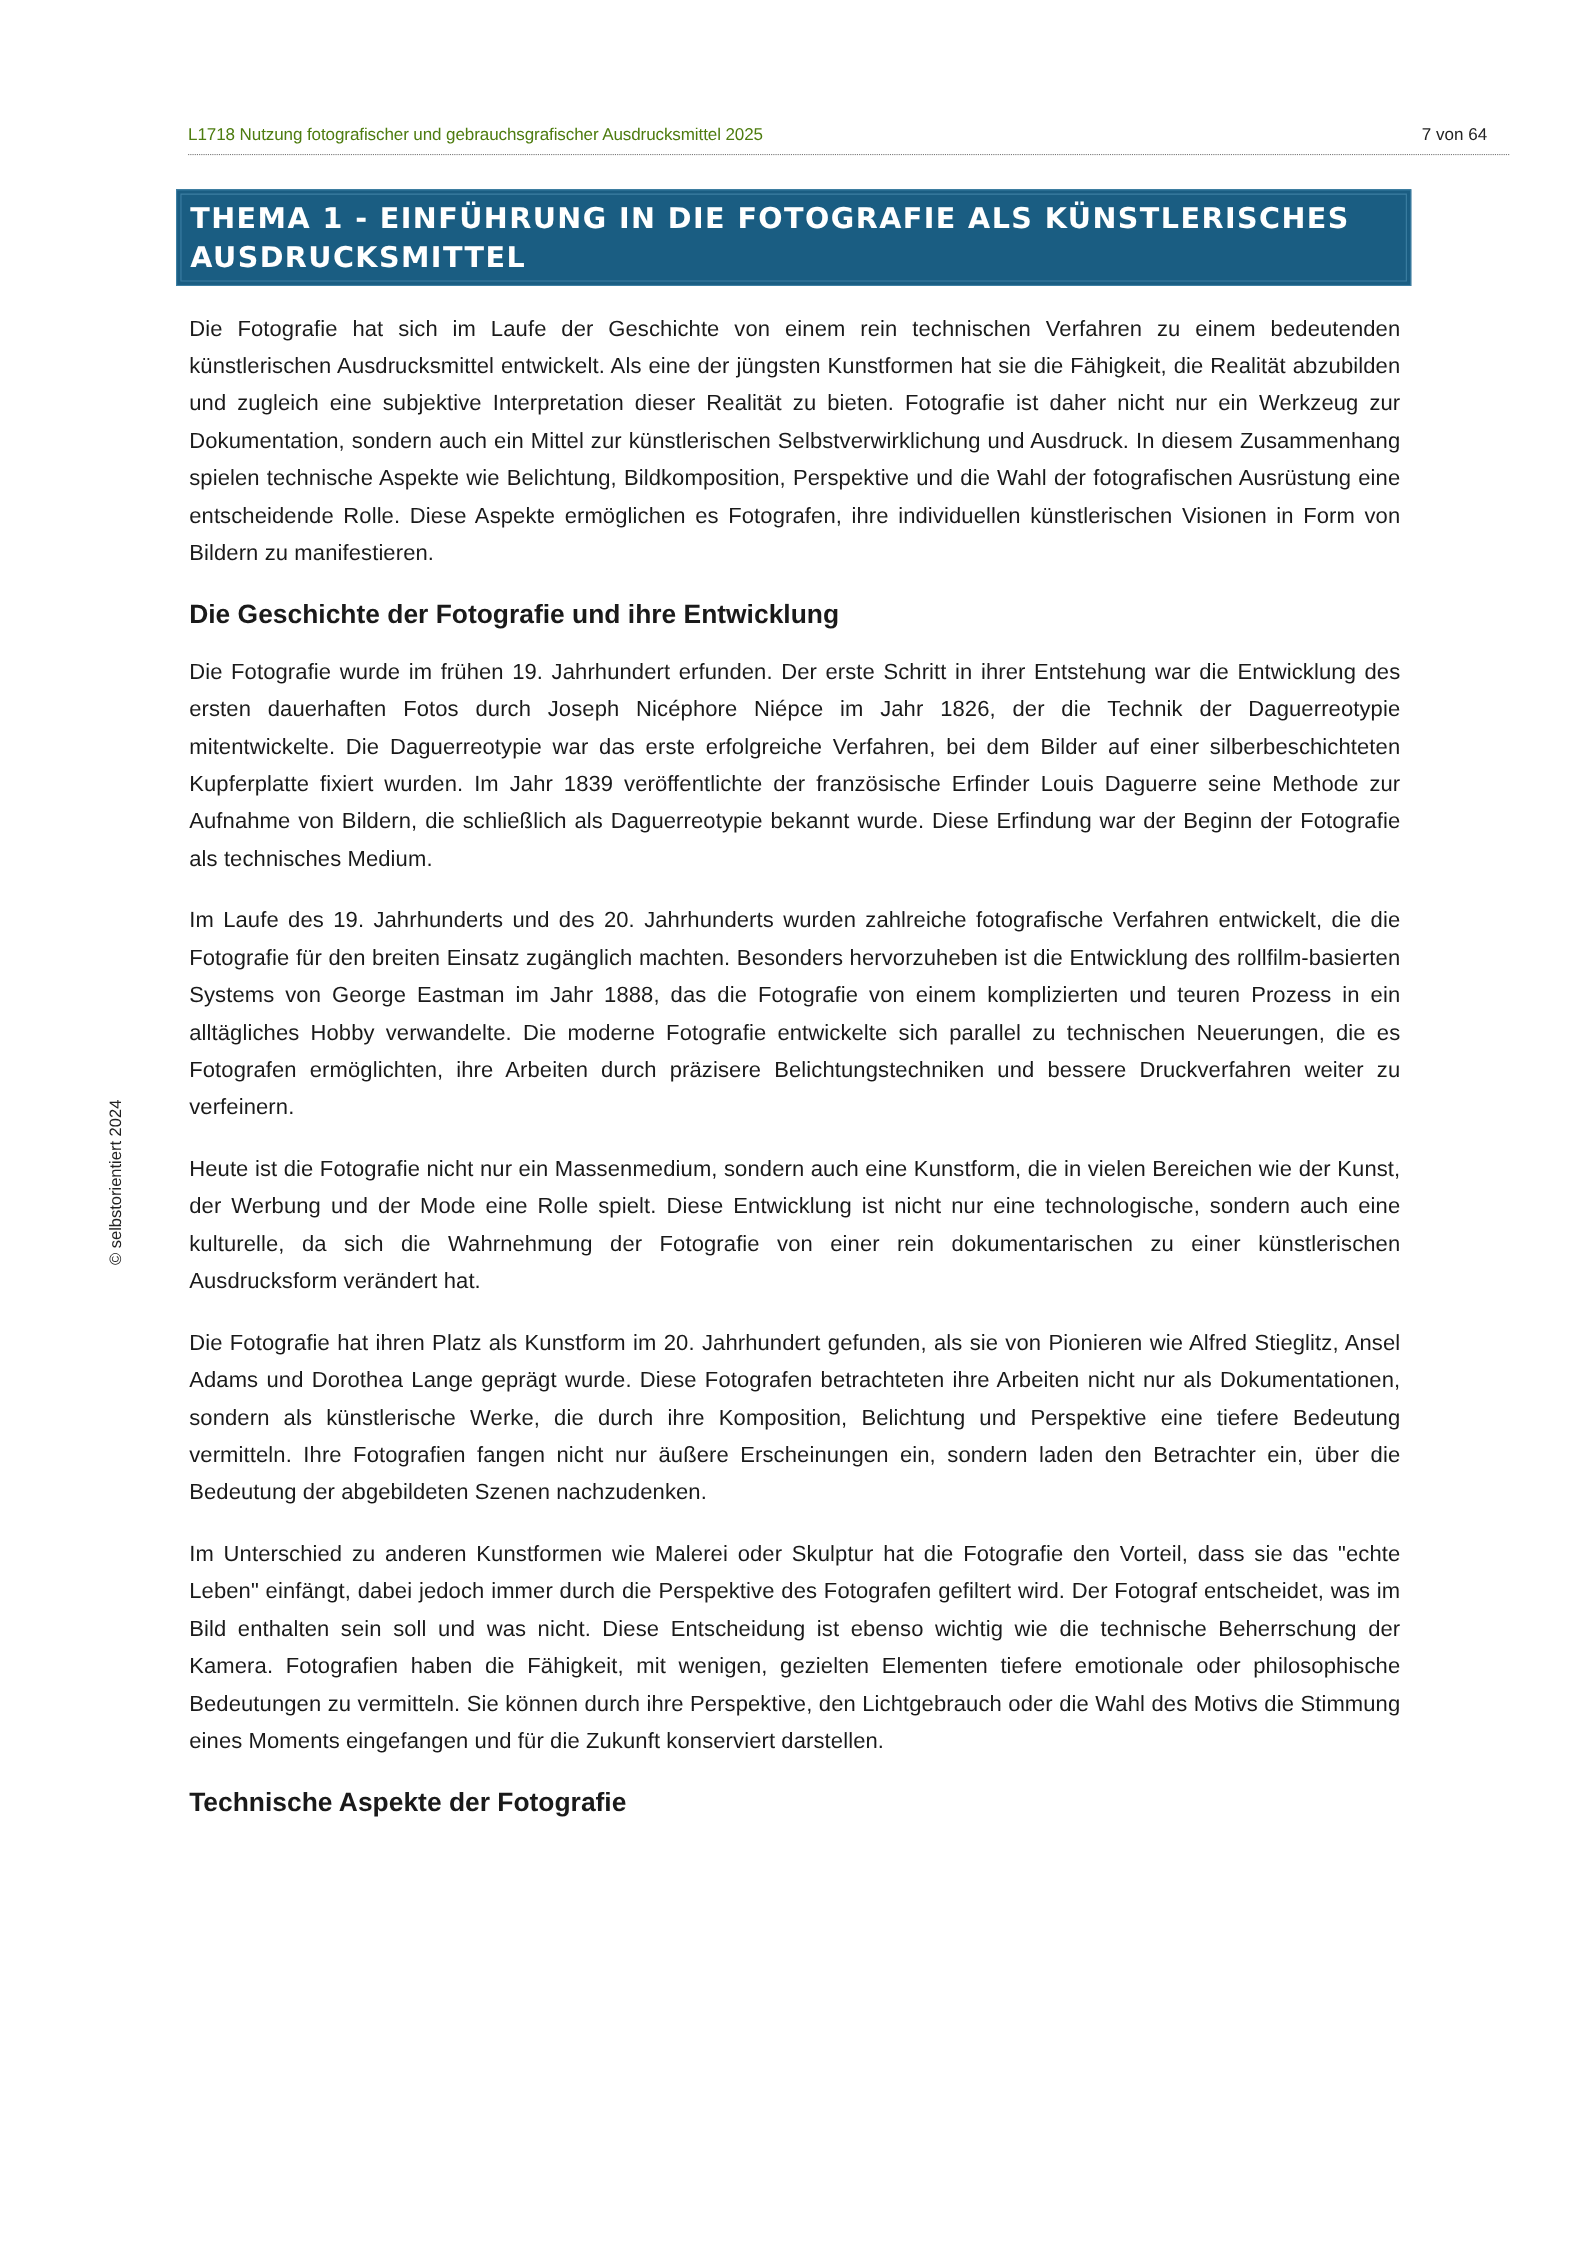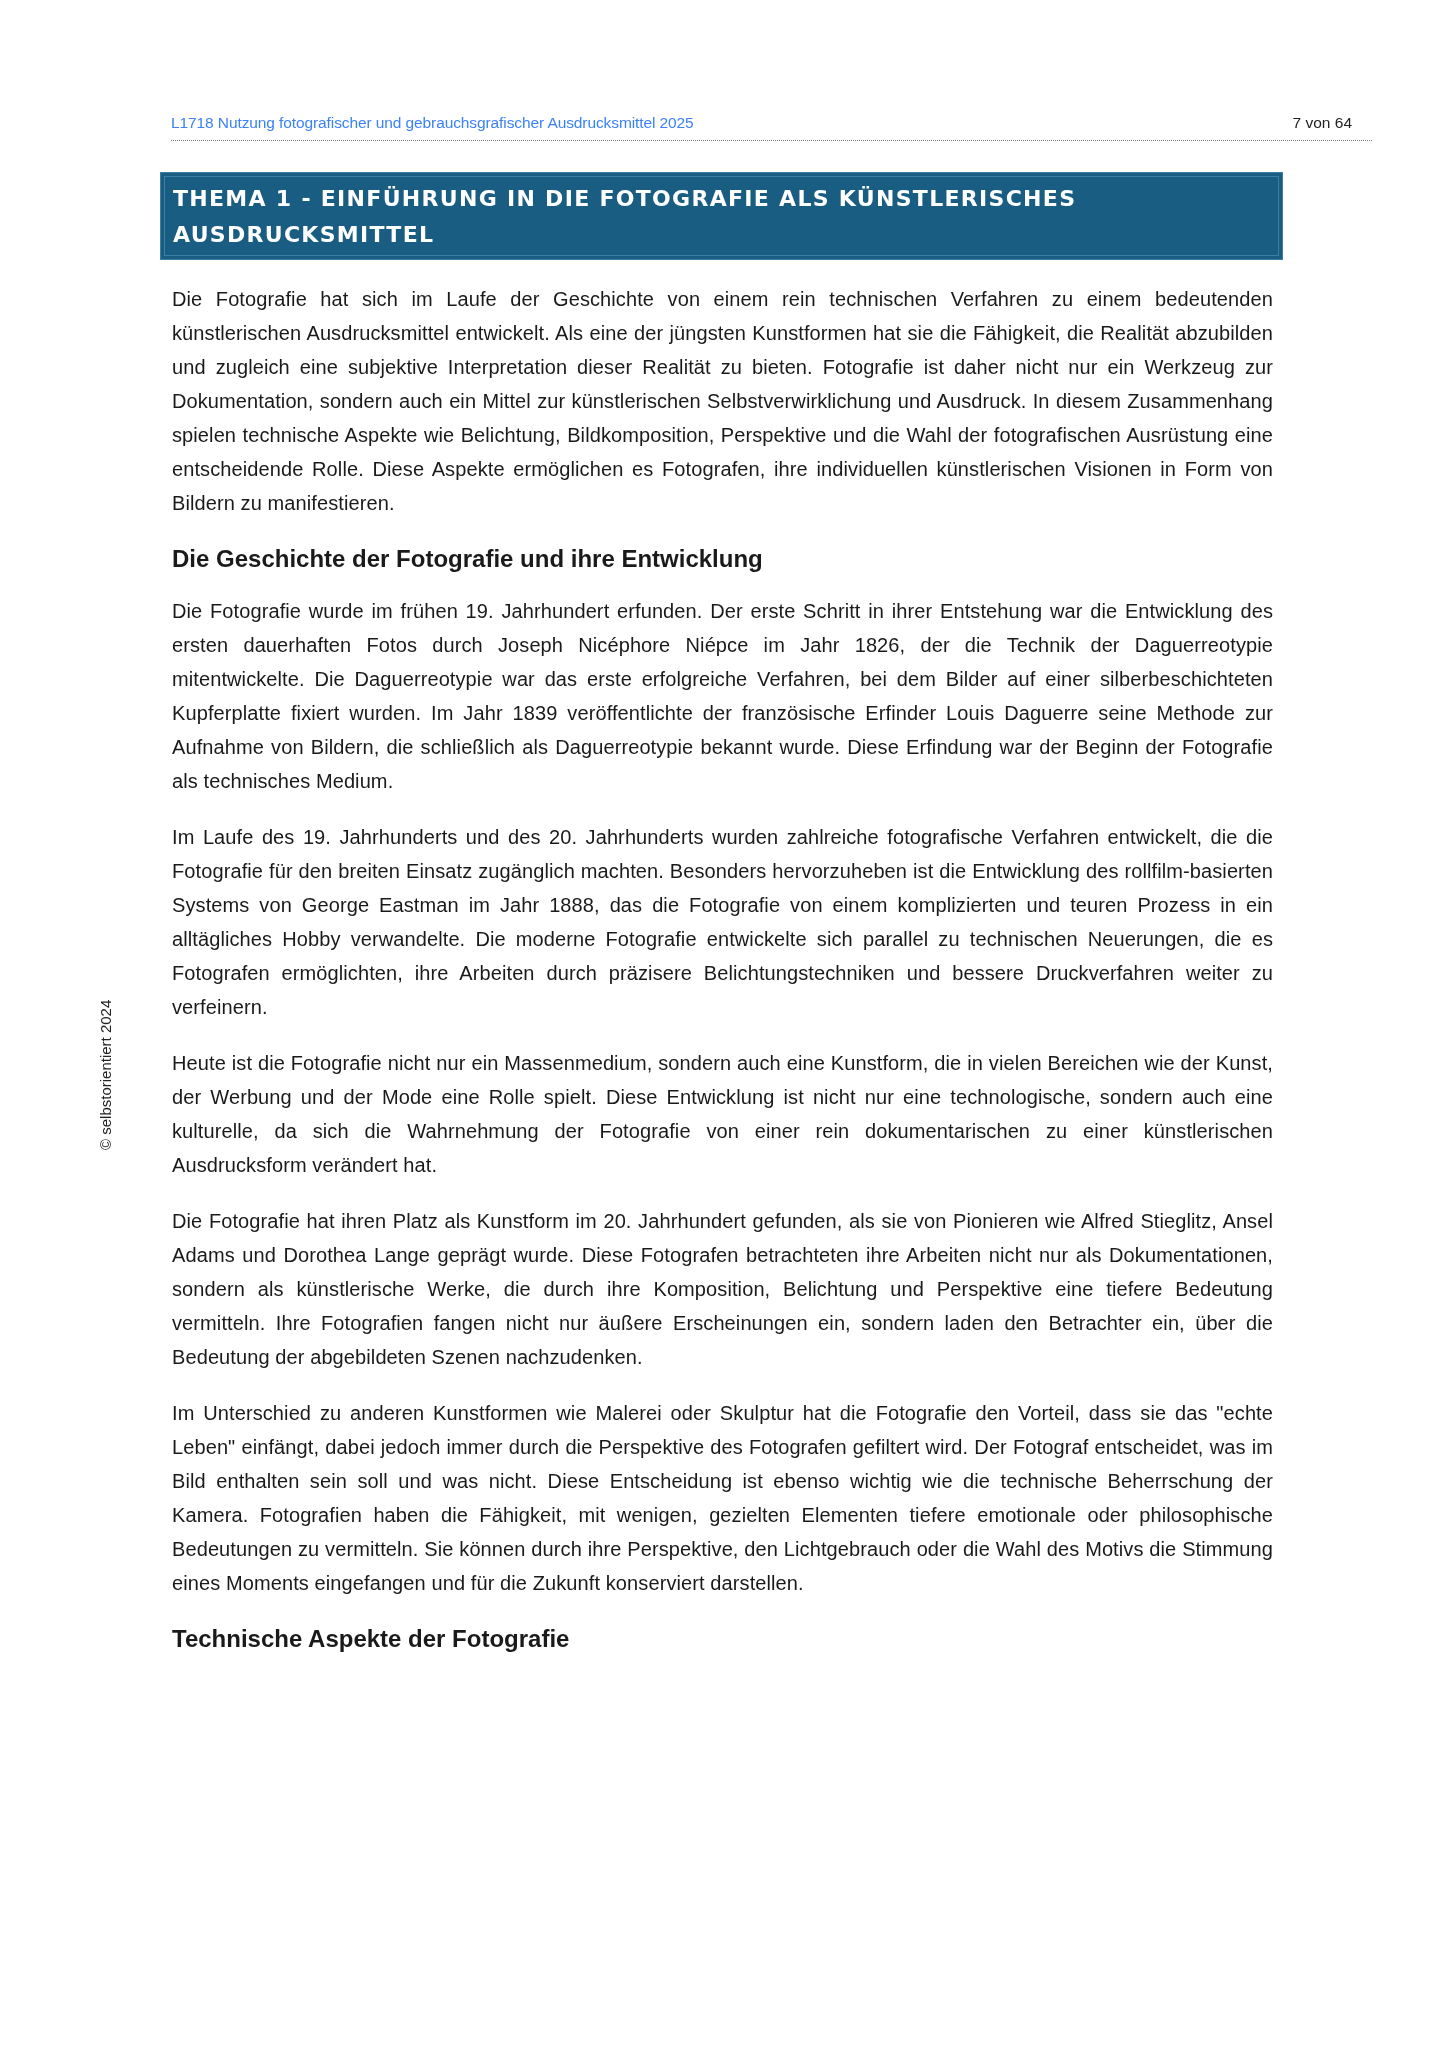--- a/index.html
+++ b/index.html
@@ -22,21 +22,21 @@
       width: 1201px;
       height: 26px;
       border-bottom: 1px dotted #777;
     }
     .page-header .doc-title {
       position: absolute;
       left: 0;
       top: 0;
       font-size: 15.5px;
       letter-spacing: -0.1px;
-      color: #3b82f6;
+      color: #4d7c0f;
     }
     .page-header .page-number {
       position: absolute;
       right: 20px;
       top: 0;
       font-size: 15.5px;
       color: #222;
     }
     .side-copyright {
       position: absolute;
@@ -59,21 +59,21 @@
       border: 1px solid #3d7fa3;
       box-shadow: inset 0 0 0 3px #1a5d82, inset 0 0 0 4px #3d7fa3;
     }
     .title-banner .banner-text {
       position: absolute;
       left: 12px;
       top: 8px;
       right: 12px;
       font-family: "DejaVu Sans", sans-serif;
       font-weight: bold;
-      font-size: 22px;
+      font-size: 26px;
       line-height: 36px;
       letter-spacing: 1.3px;
       color: #ffffff;
       text-transform: uppercase;
     }
     .content {
       position: absolute;
       left: 172px;
       top: 282px;
       width: 1101px;

